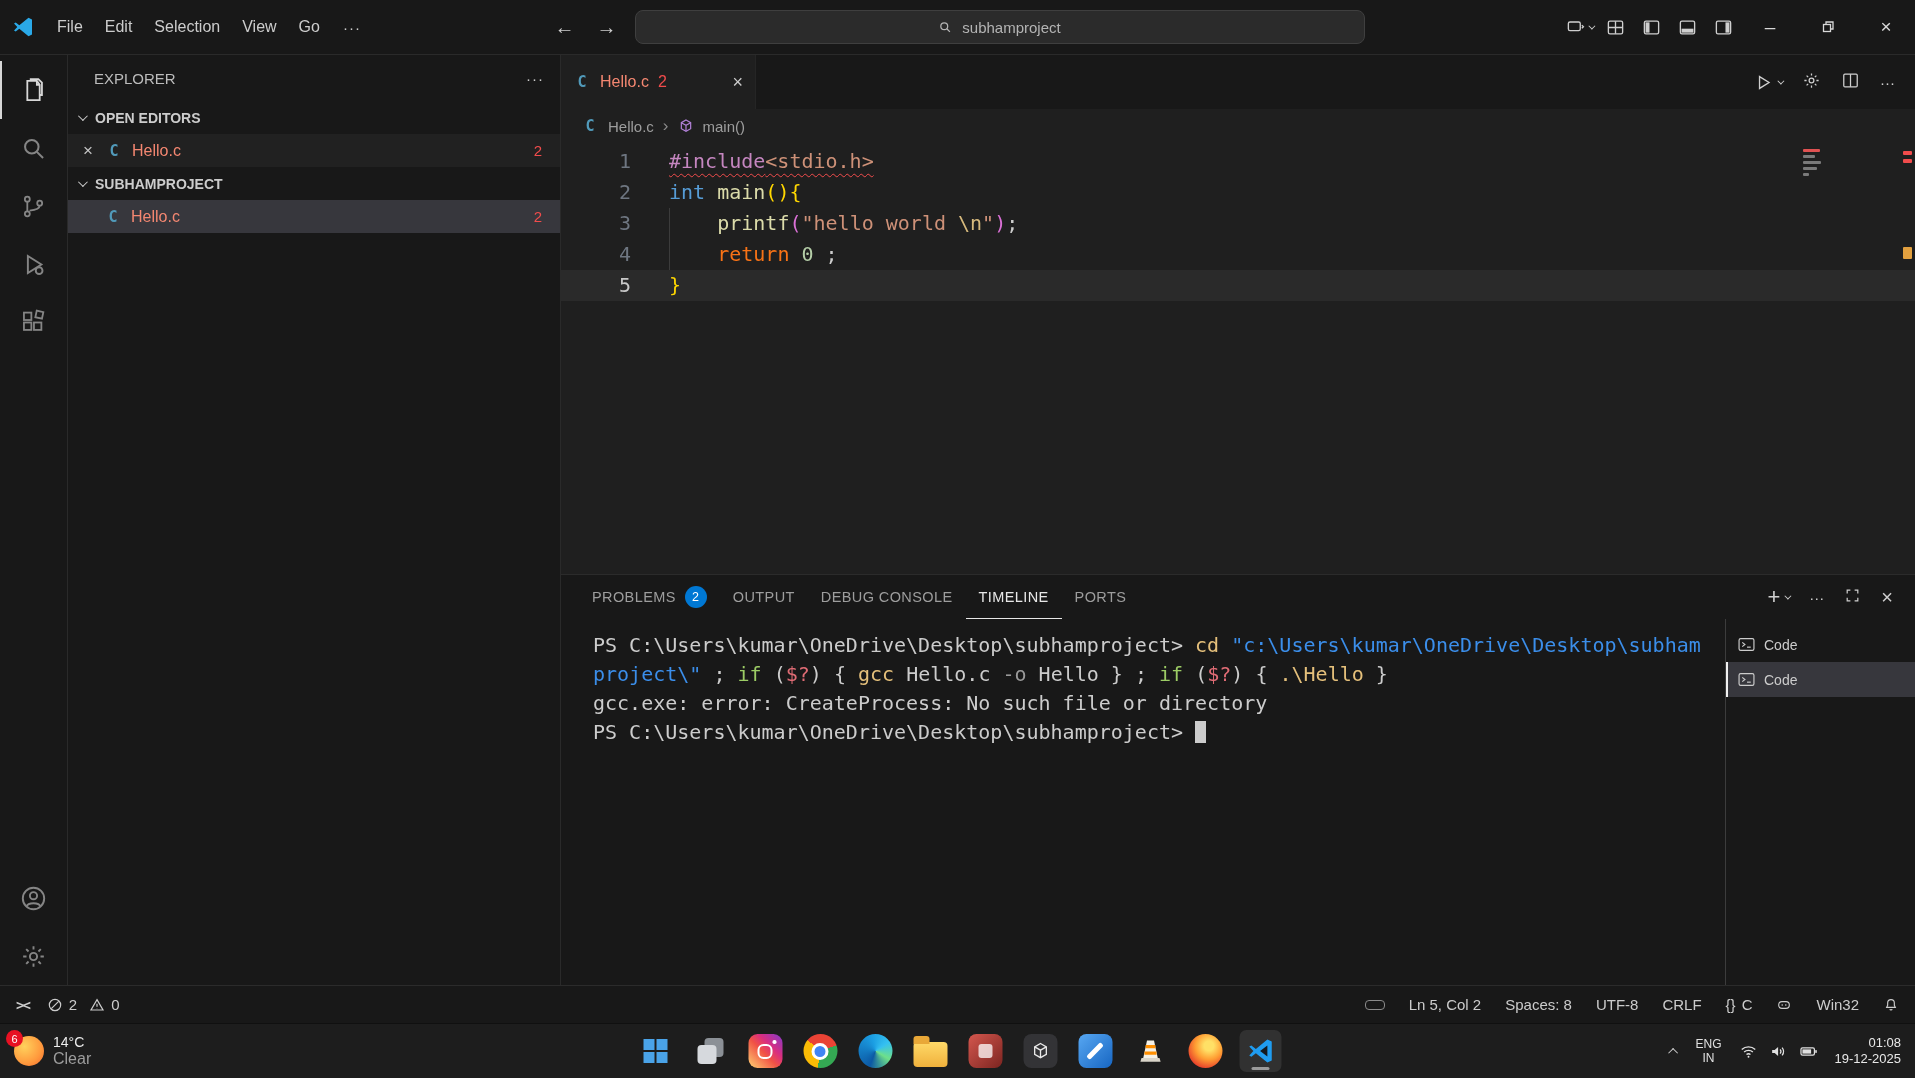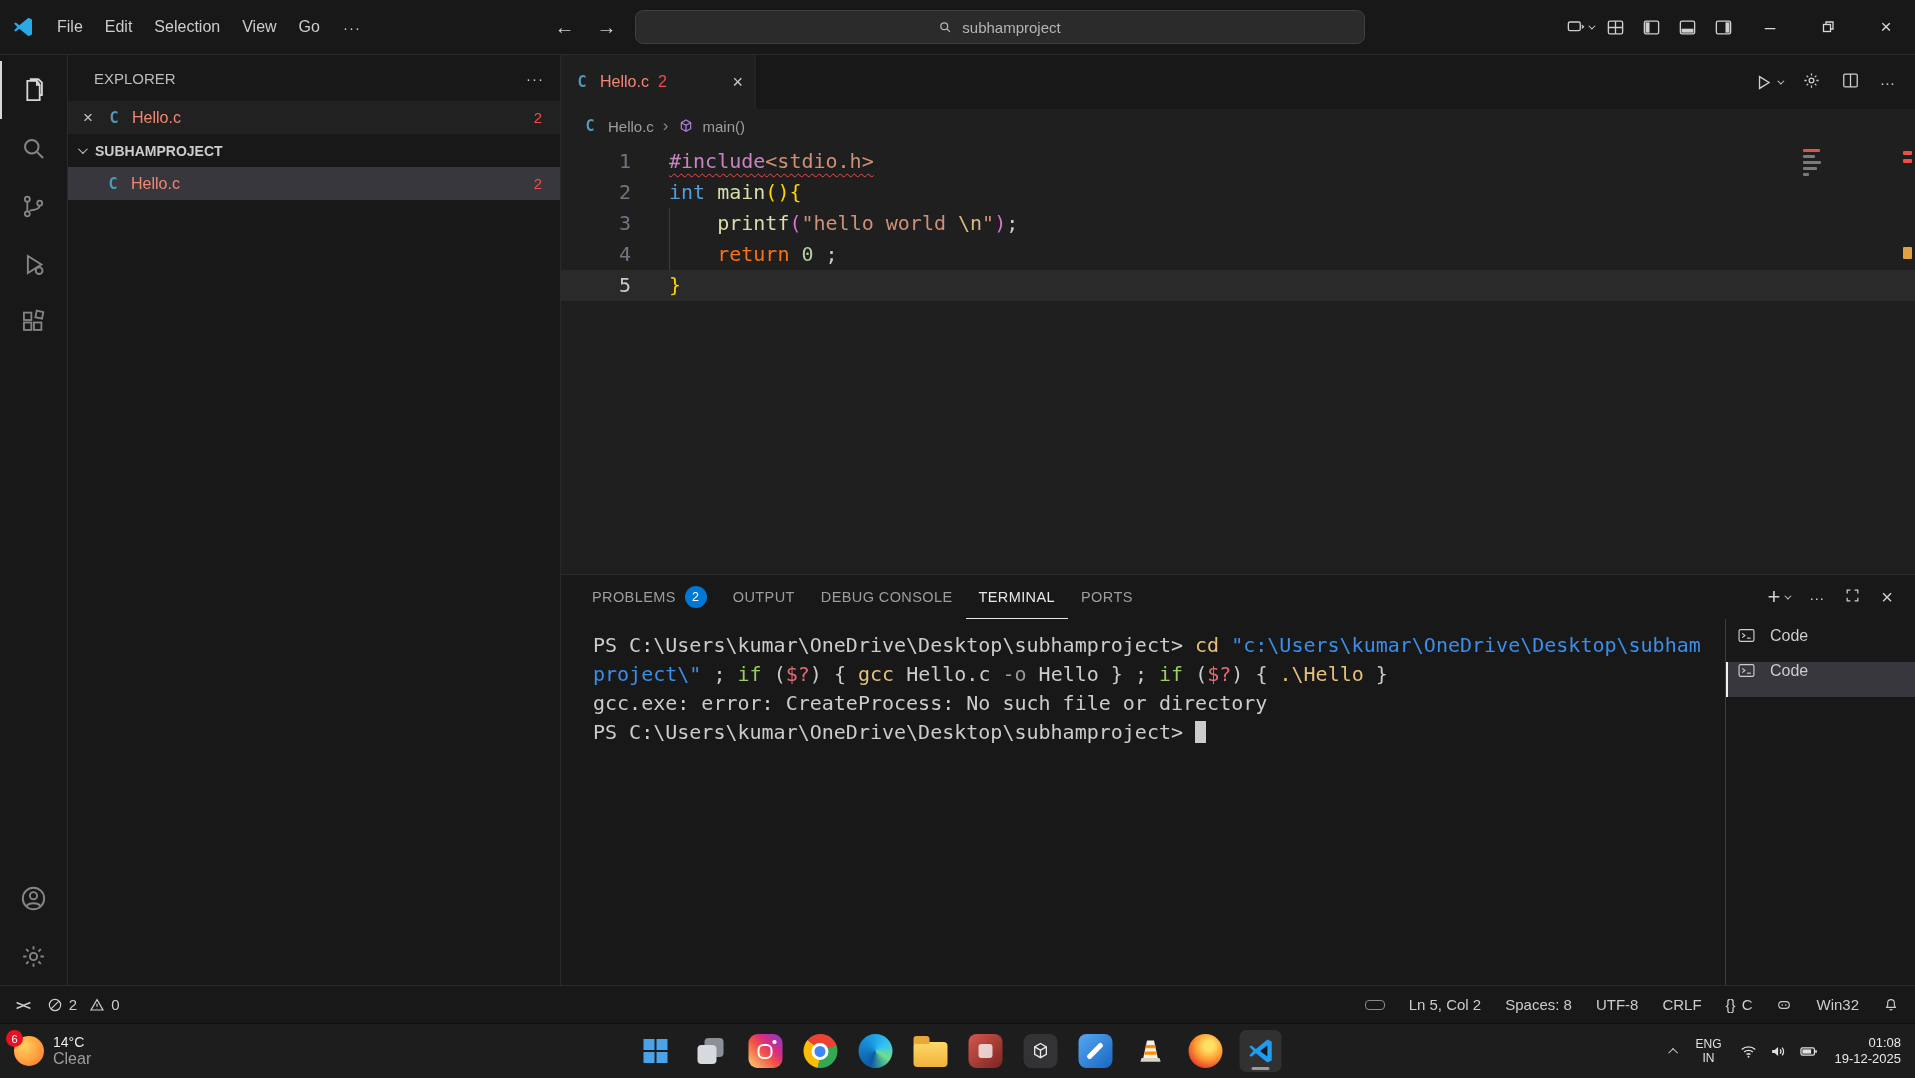--- a/index.html
+++ b/index.html
@@ -89,21 +89,21 @@
   .ptab.active { color:#e7e7e7; box-shadow:inset 0 -1px 0 #e7e7e7; }
   .pbadge { background:var(--badge_blue,#0078d4); color:#fff; border-radius:50%; min-width:22px; height:22px; display:flex; align-items:center; justify-content:center; font-size:12.5px; }
   .panel-actions { margin-left:auto; display:flex; align-items:center; gap:20px; color:#cfcfcf; padding-right:4px; }
   .panel-actions svg { width:17px; height:17px; }
   .pa-plus { font-size:22px; display:flex; align-items:center; gap:4px; }
   .pa-close { font-size:20px; }
   .panel-body { flex:1; display:flex; min-height:0; }
   .terminal { flex:1; padding:12px 0 0 32px; font-family:"DejaVu Sans Mono", monospace; font-size:20px; line-height:29px; white-space:pre; overflow:hidden; }
   .cursor { display:inline-block; width:11px; height:22px; background:#cccccc; vertical-align:-4px; }
   .terminal-list { width:190px; border-left:1px solid #3c3c3c; padding-top:8px; display:flex; flex-direction:column; flex:none; }
-  .term-item { height:35px; display:flex; gap:15px; padding:0 12px; font-size:16px; color:#cccccc; }
+  .term-item { height:35px; display:flex; align-items:center; gap:9px; padding:0 12px; font-size:14px; color:#cccccc; }
   .term-item.selected { background:#37373d; border-left:2px solid #f0f0f0; padding-left:10px; }
   .term-item svg { width:17px; height:17px; flex:none; }
 
   
   .statusbar { height:38px; background:#181818; border-top:1px solid #2b2b2b; display:flex; align-items:center; padding:0 16px; font-size:15px; color:#cccccc; flex:none; }
   .sb-left { display:flex; align-items:center; gap:18px; }
   .sb-right { margin-left:auto; display:flex; align-items:center; gap:24px; }
   .sb-item { display:flex; align-items:center; gap:6px; }
   .sb-item svg { width:16px; height:16px; }
   .remote-ind { font-family:"DejaVu Sans Mono", monospace; font-weight:700; font-size:14px; letter-spacing:-2px; }
@@ -275,20 +275,24 @@
             <path d="M12 2.8v3 M12 18.2v3 M2.8 12h3 M18.2 12h3 M5.5 5.5l2.1 2.1 M16.4 16.4l2.1 2.1 M18.5 5.5l-2.1 2.1 M7.6 16.4l-2.1 2.1"></path>
           </svg>
       </div>
     </div>
 
     <div class="sidebar">
       <div class="sb-header">
         <span>EXPLORER</span>
         <span class="more">···</span>
       </div>
+      <div class="section-header">
+        <span class="chev down"></span>
+        <span>OPEN EDITORS</span>
+      </div>
       <div class="file-row open-ed">
         <span class="row-close">×</span>
         <span class="c-icon">C</span>
         <span class="file-name">Hello.c</span>
         <span class="file-badge">2</span>
       </div>
       <div class="section-header">
         <span class="chev down"></span>
         <span>SUBHAMPROJECT</span>
       </div>
@@ -383,21 +387,21 @@
             <span>PROBLEMS</span>
             <span class="pbadge">2</span>
           </span>
           <span class="ptab">
               <span>OUTPUT</span>
             </span>
           <span class="ptab">
               <span>DEBUG CONSOLE</span>
             </span>
           <span class="ptab active">
-              <span>TERMINAL</span>
+              <span>TIMELINE</span>
             </span>
           <span class="ptab">
               <span>PORTS</span>
             </span>
           <div class="panel-actions">
             <span class="pa-plus">
               <span>+</span>
                 <span class="chev sm down"></span>
             </span>
             <span>···</span>

